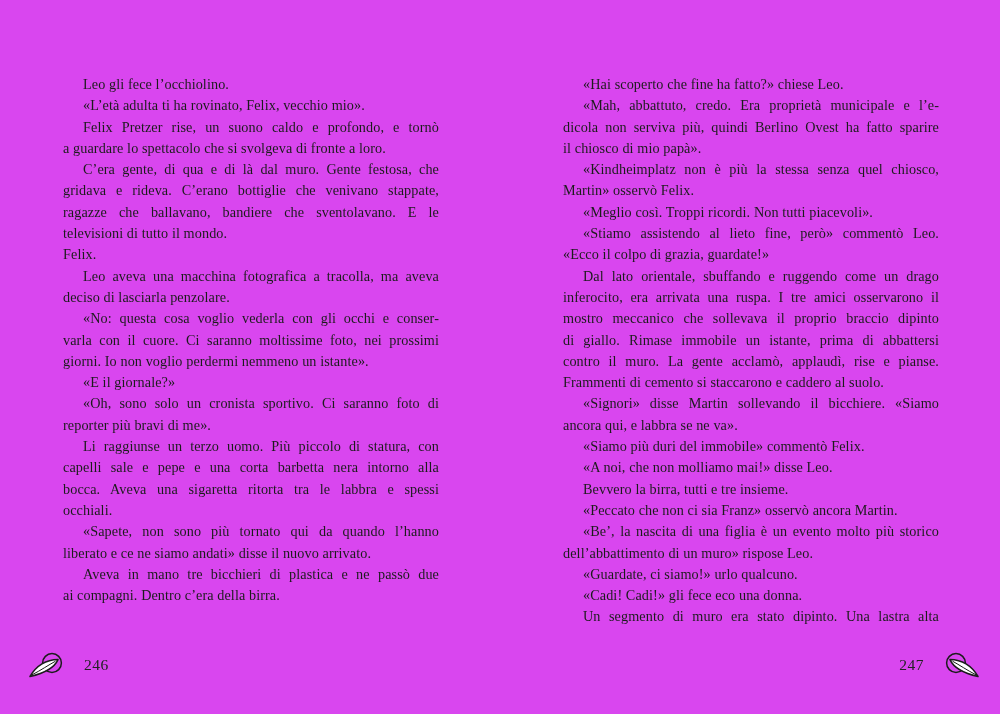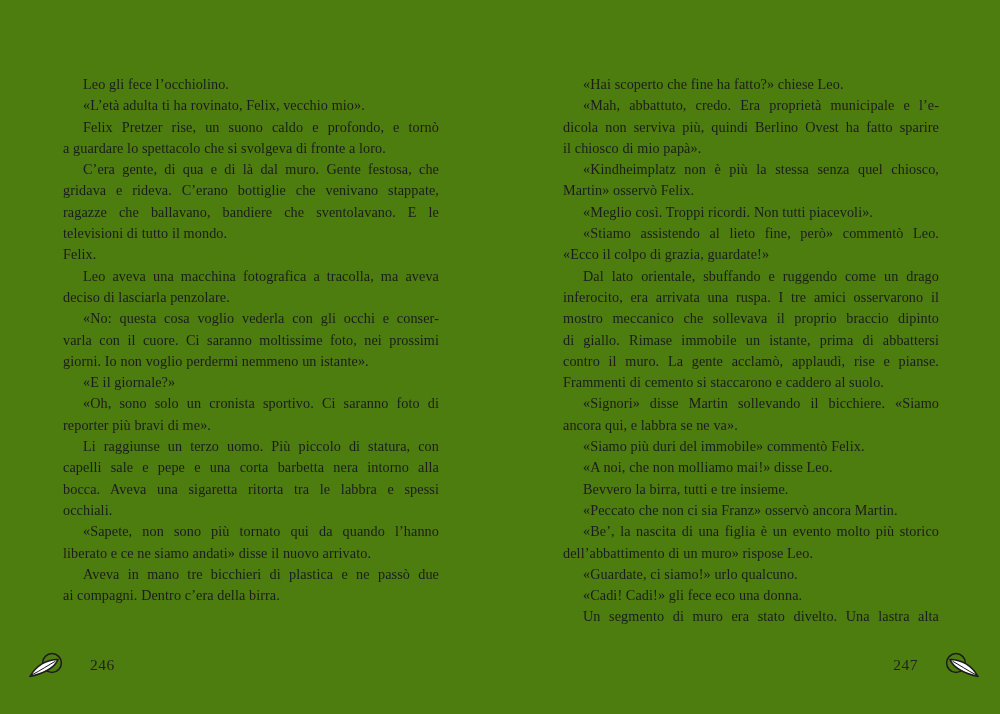--- a/index.html
+++ b/index.html
@@ -7,21 +7,21 @@
     padding: 0;
     width: 1000px;
     height: 714px;
     background: #ffffff;
     overflow: hidden;
   }
   .spread {
     position: relative;
     width: 1000px;
     height: 714px;
-    background: #4d7c0f;
+    background: #d946ef;
     font-family: "Liberation Serif", serif;
     color: #1c1c1c;
   }
   .page {
     position: absolute;
     top: 0;
     width: 500px;
     height: 714px;
   }
   .page-left  { left: 0; }
@@ -41,21 +41,21 @@
     color: #1c1c1c;
   }
   .line.indent  { text-indent: 20px; }
   .line.justify { text-align: justify; text-align-last: justify; }
   .page-footer {
     position: absolute;
     top: 650px;
     height: 30px;
     display: flex;
     align-items: center;
-    gap: 24px;
+    gap: 18px;
   }
   .footer-left  { left: 28px; }
   .footer-right { right: 20px; }
   .page-number {
     font-size: 15.5px;
     color: #222222;
     letter-spacing: 0.5px;
   }
   .ornament {
     display: inline-block;
@@ -130,21 +130,21 @@
         <div class="line indent justify">«Signori» disse Martin sollevando il bicchiere. «Siamo</div>
         <div class="line">ancora qui, e labbra se ne va».</div>
         <div class="line indent">«Siamo più duri del immobile» commentò Felix.</div>
         <div class="line indent">«A noi, che non molliamo mai!» disse Leo.</div>
         <div class="line indent">Bevvero la birra, tutti e tre insieme.</div>
         <div class="line indent">«Peccato che non ci sia Franz» osservò ancora Martin.</div>
         <div class="line indent justify">«Be’, la nascita di una figlia è un evento molto più storico</div>
         <div class="line">dell’abbattimento di un muro» rispose Leo.</div>
         <div class="line indent">«Guardate, ci siamo!» urlo qualcuno.</div>
         <div class="line indent">«Cadi! Cadi!» gli fece eco una donna.</div>
-        <div class="line indent justify">Un segmento di muro era stato divelto. Una lastra alta</div>
+        <div class="line indent justify">Un segmento di muro era stato dipinto. Una lastra alta</div>
       </div>
     <footer class="page-footer footer-right">
       <span class="page-number">247</span>
       <span class="ornament mirrored">
         <svg width="38" height="28" viewBox="0 0 38 28" xmlns="http://www.w3.org/2000/svg">
           <circle cx="24" cy="12" r="9.4" fill="none" stroke="#1c1c1c" stroke-width="1.5"></circle>
           <path d="M2,25.5 C8,15.5 16.5,8.8 30,8.6 C26.5,16.5 15,22.5 2,25.5 Z" fill="#ffffff" stroke="#1c1c1c" stroke-width="1.5" stroke-linejoin="round"></path>
           <path d="M4,23.8 C12.5,19.5 20.5,14 27.5,10.2" fill="none" stroke="#1c1c1c" stroke-width="1"></path>
         </svg>
       </span>

